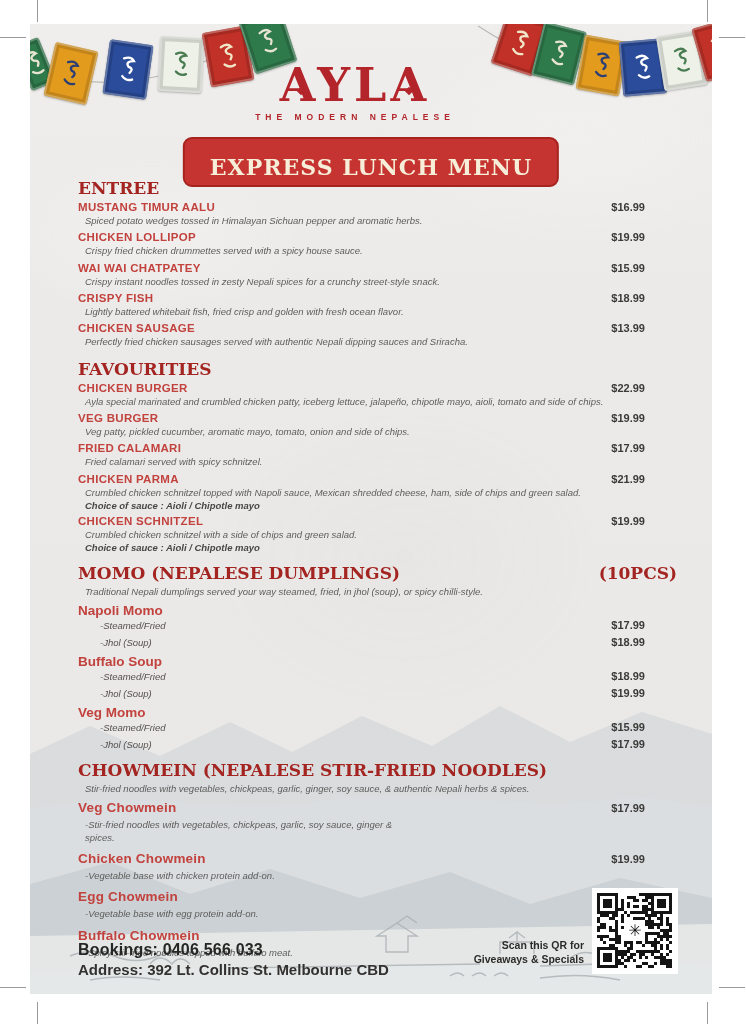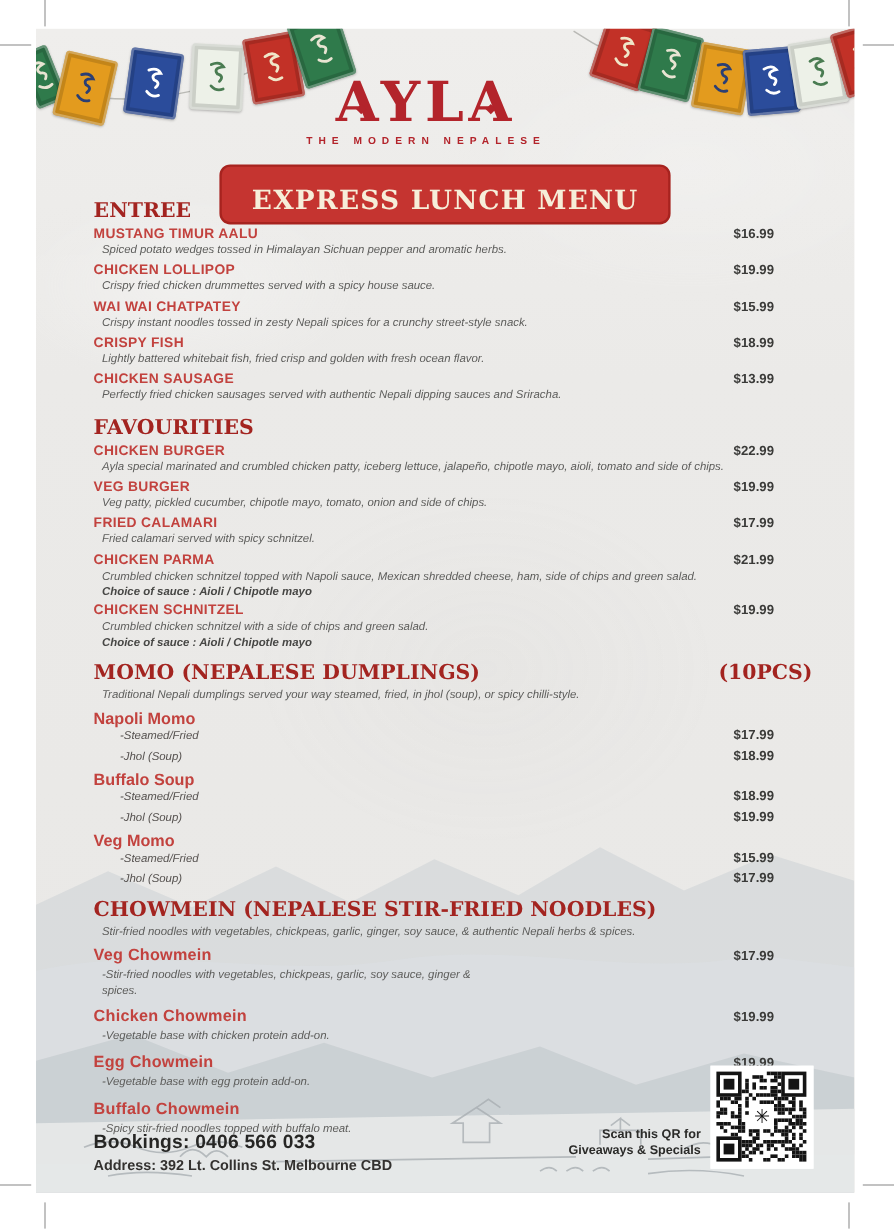--- a/index.html
+++ b/index.html
@@ -45,21 +45,21 @@
     position:absolute;left:50%;top:113px;transform:translateX(-50%);
     background:#c53430;border:2px solid #a7231f;border-radius:9px;
     padding:15px 25px 5px;white-space:nowrap;
   }
   .banner span{
     font-family:"DejaVu Serif","Liberation Serif",serif;font-weight:bold;
     font-size:22px;letter-spacing:1px;color:#f6eed9;
   }
 
   
-  #sections{position:absolute;left:48px;right:35px;top:140px;}
+  #sections{position:absolute;left:48px;right:35px;top:152px;}
   .sec-head{display:flex;justify-content:space-between;align-items:baseline;margin:10px 0 3px;}
   .section-0 .sec-head{margin-top:2px;}
   .sec-title,.sec-right{
     font-family:"DejaVu Serif","Liberation Serif",serif;font-weight:bold;
     color:#a32420;font-size:17px;letter-spacing:0;
   }
   .sec-intro{font-style:italic;color:#5d5d5b;font-size:9.5px;margin:2px 0 6px 7px;}
 
   .item{margin:0 0 4px;}
   .item-head{display:flex;justify-content:space-between;align-items:baseline;}
@@ -72,21 +72,21 @@
   .section-3 .item{margin-bottom:7px;}
 
   .group{margin:0 0 6px;}
   .group-name{color:#c2423e;font-size:13.5px;font-weight:bold;}
   .variant{display:flex;justify-content:space-between;align-items:baseline;margin:1px 0 5px 22px;}
   .variant-label{font-style:italic;color:#55514f;font-size:9.5px;}
 
   
   .footer-left{position:absolute;left:48px;bottom:16px;}
   .bookings{color:#262624;font-size:16px;font-weight:bold;letter-spacing:.2px;}
-  .address{color:#33312f;font-size:12px;font-weight:bold;margin-top:2px;}
+  .address{color:#33312f;font-size:15px;font-weight:bold;margin-top:2px;}
   .qr-label{position:absolute;right:128px;bottom:28px;text-align:right;color:#2b2b29;font-size:10.5px;font-weight:bold;line-height:1.35;}
   .qr{position:absolute;right:34px;bottom:20px;width:86px;height:86px;background:#ffffff;
       display:flex;align-items:center;justify-content:center;}
 </style>
 </head>
 <body>
 
 <div class="crop v" style="left:37px;top:0;"></div>
 <div class="crop h" style="left:0;top:37px;"></div>
 <div class="crop v" style="left:707px;top:0;"></div>
@@ -250,21 +250,21 @@
             <span class="item-name">CHICKEN BURGER</span>
             <span class="item-price">$22.99</span>
           </div>
           <div class="item-desc">Ayla special marinated and crumbled chicken patty, iceberg lettuce, jalapeño, chipotle mayo, aioli, tomato and side of chips.</div>
         </div>
         <div class="item">
           <div class="item-head">
             <span class="item-name">VEG BURGER</span>
             <span class="item-price">$19.99</span>
           </div>
-          <div class="item-desc">Veg patty, pickled cucumber, chipotle mayo, tomato, onion and side of chips.</div>
+          <div class="item-desc">Veg patty, pickled cucumber, aromatic mayo, tomato, onion and side of chips.</div>
         </div>
         <div class="item">
           <div class="item-head">
             <span class="item-name">FRIED CALAMARI</span>
             <span class="item-price">$17.99</span>
           </div>
           <div class="item-desc">Fried calamari served with spicy schnitzel.</div>
         </div>
         <div class="item">
           <div class="item-head">

